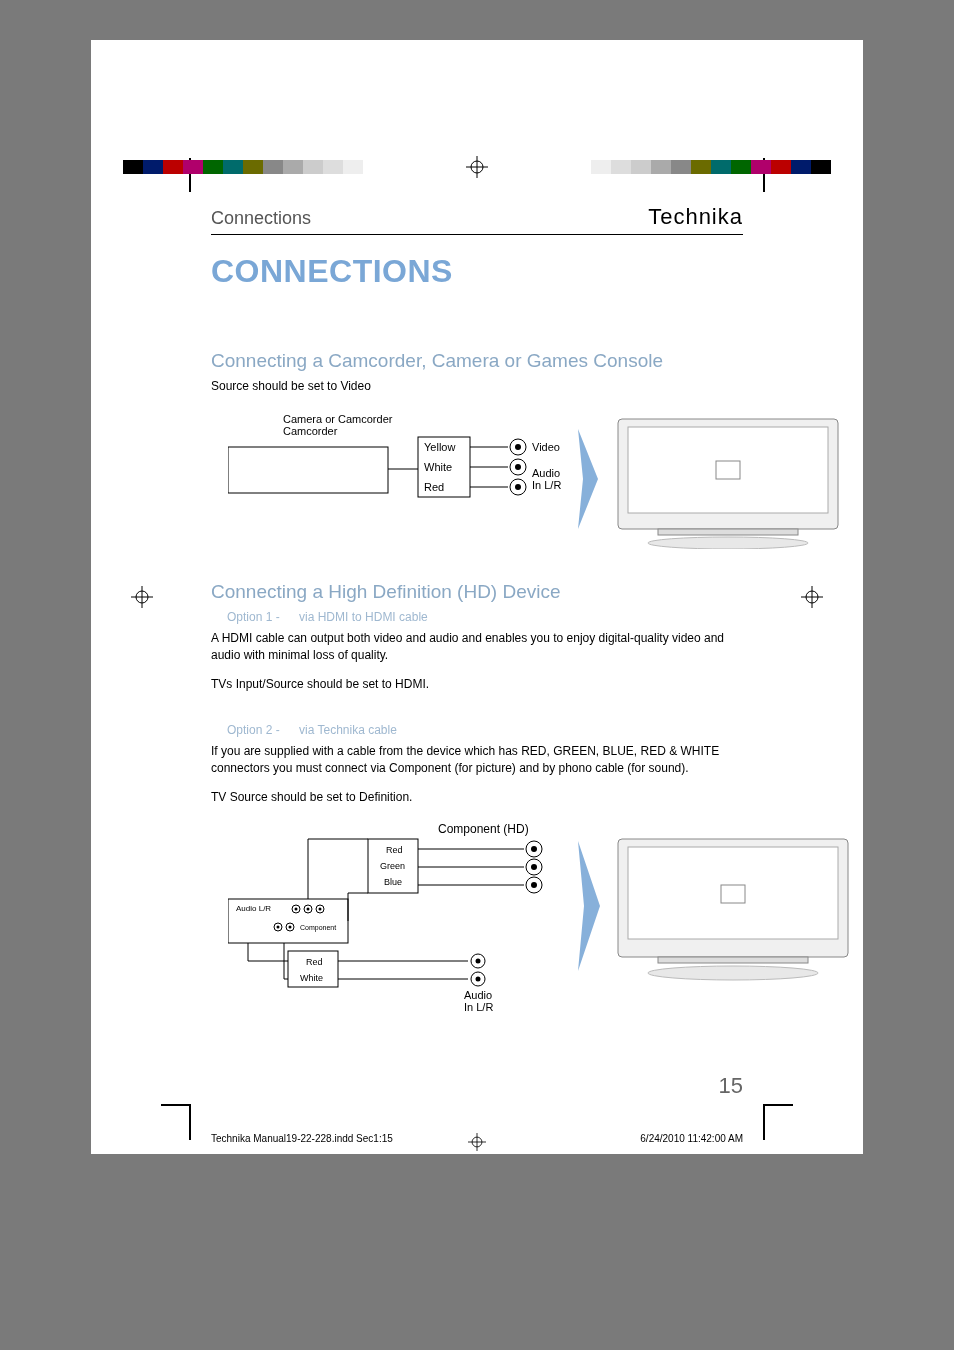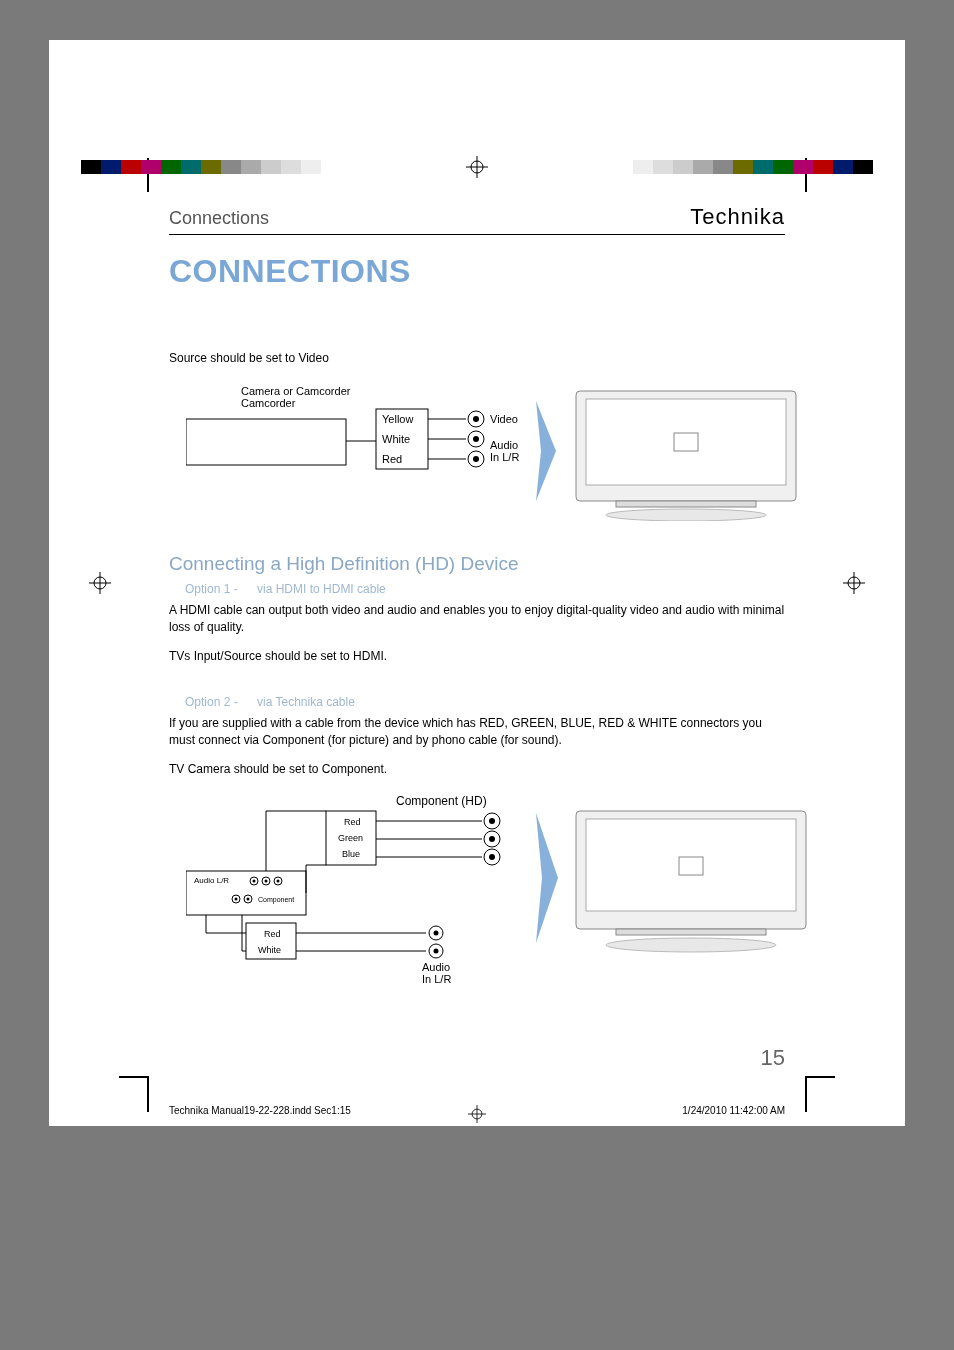--- a/index.html
+++ b/index.html
@@ -4,21 +4,21 @@
 <style>
   * { box-sizing: border-box; margin: 0; padding: 0; }
   body {
     background: #7a7a7a;
     font-family: Arial, Helvetica, sans-serif;
     display: flex;
     justify-content: center;
     padding: 40px 0;
   }
   .page {
-    width: 856px;
+    width: 772px;
     background: #fff;
     position: relative;
     padding: 0;
   }
   
   .regbar {
     display: flex;
     align-items: center;
     justify-content: space-between;
     padding: 0 20px;
@@ -166,20 +166,21 @@
 
   <div class="content">
     <div class="header-row">
       <div class="header-left">Connections</div>
       <div class="brand">Technika</div>
     </div>
 
     <h1 class="title">CONNECTIONS</h1>
 
     <div class="section">
+      <h2 class="sub">Connecting a Camcorder, Camera or Games Console</h2>
       <div class="small">Source should be set to Video</div>
 
       <div class="diagram">
         <svg width="620" height="140" viewBox="0 0 620 140">
 
           <rect x="0" y="38" width="160" height="46" fill="none" stroke="#000" stroke-width="1"></rect>
           <text x="55" y="14" font-size="11"><tspan x="55" dy="0">Camera or Camcorder</tspan></text>
           <text x="55" y="26" font-size="11">Camcorder</text>
 
           <rect x="190" y="28" width="52" height="60" fill="none" stroke="#000" stroke-width="1"></rect>
@@ -223,21 +224,21 @@
       <div class="para">A HDMI cable can output both video and audio and enables you to enjoy digital-quality video and audio with minimal loss of quality.</div>
       <div class="para">TVs Input/Source should be set to HDMI.</div>
 
     </div>
 
     <div class="section">
       <div class="small">
         <span class="opt-label">Option 2 - </span><span class="opt-label dark">via Technika cable</span>
       </div>
       <div class="para">If you are supplied with a cable from the device which has RED, GREEN, BLUE, RED &amp; WHITE connectors you must connect via Component (for picture) and by phono cable (for sound).</div>
-      <div class="para">TV Camera should be set to Component.</div>
+      <div class="para">TV Source should be set to Definition.</div>
 
       <div class="diagram">
         <svg width="640" height="200" viewBox="0 0 640 200">
           <text x="210" y="12" font-size="12">Component (HD)</text>
 
           <rect x="0" y="78" width="120" height="44" fill="none" stroke="#000"></rect>
           <text x="8" y="90" font-size="8">Audio L/R</text>
           <circle cx="68" cy="88" r="4" fill="#fff" stroke="#000"></circle>
             <circle cx="68" cy="88" r="1.5" fill="#000"></circle>
           <circle cx="80" cy="88" r="4" fill="#fff" stroke="#000"></circle>
@@ -308,16 +309,16 @@
 
   <div class="footer">
     <span>Technika Manual19-22-228.indd   Sec1:15</span>
     <span class="reg-mark">
       <svg width="18" height="18" viewBox="0 0 22 22">
           <circle cx="11" cy="11" r="6" fill="none" stroke="#000" stroke-width="1"></circle>
           <line x1="11" y1="0" x2="11" y2="22" stroke="#000"></line>
           <line x1="0" y1="11" x2="22" y2="11" stroke="#000"></line>
         </svg>
     </span>
-    <span>1/24/2010   11:42:00 AM</span>
+    <span>6/24/2010   11:42:00 AM</span>
   </div>
 
 </div>
 
 </body></html>

